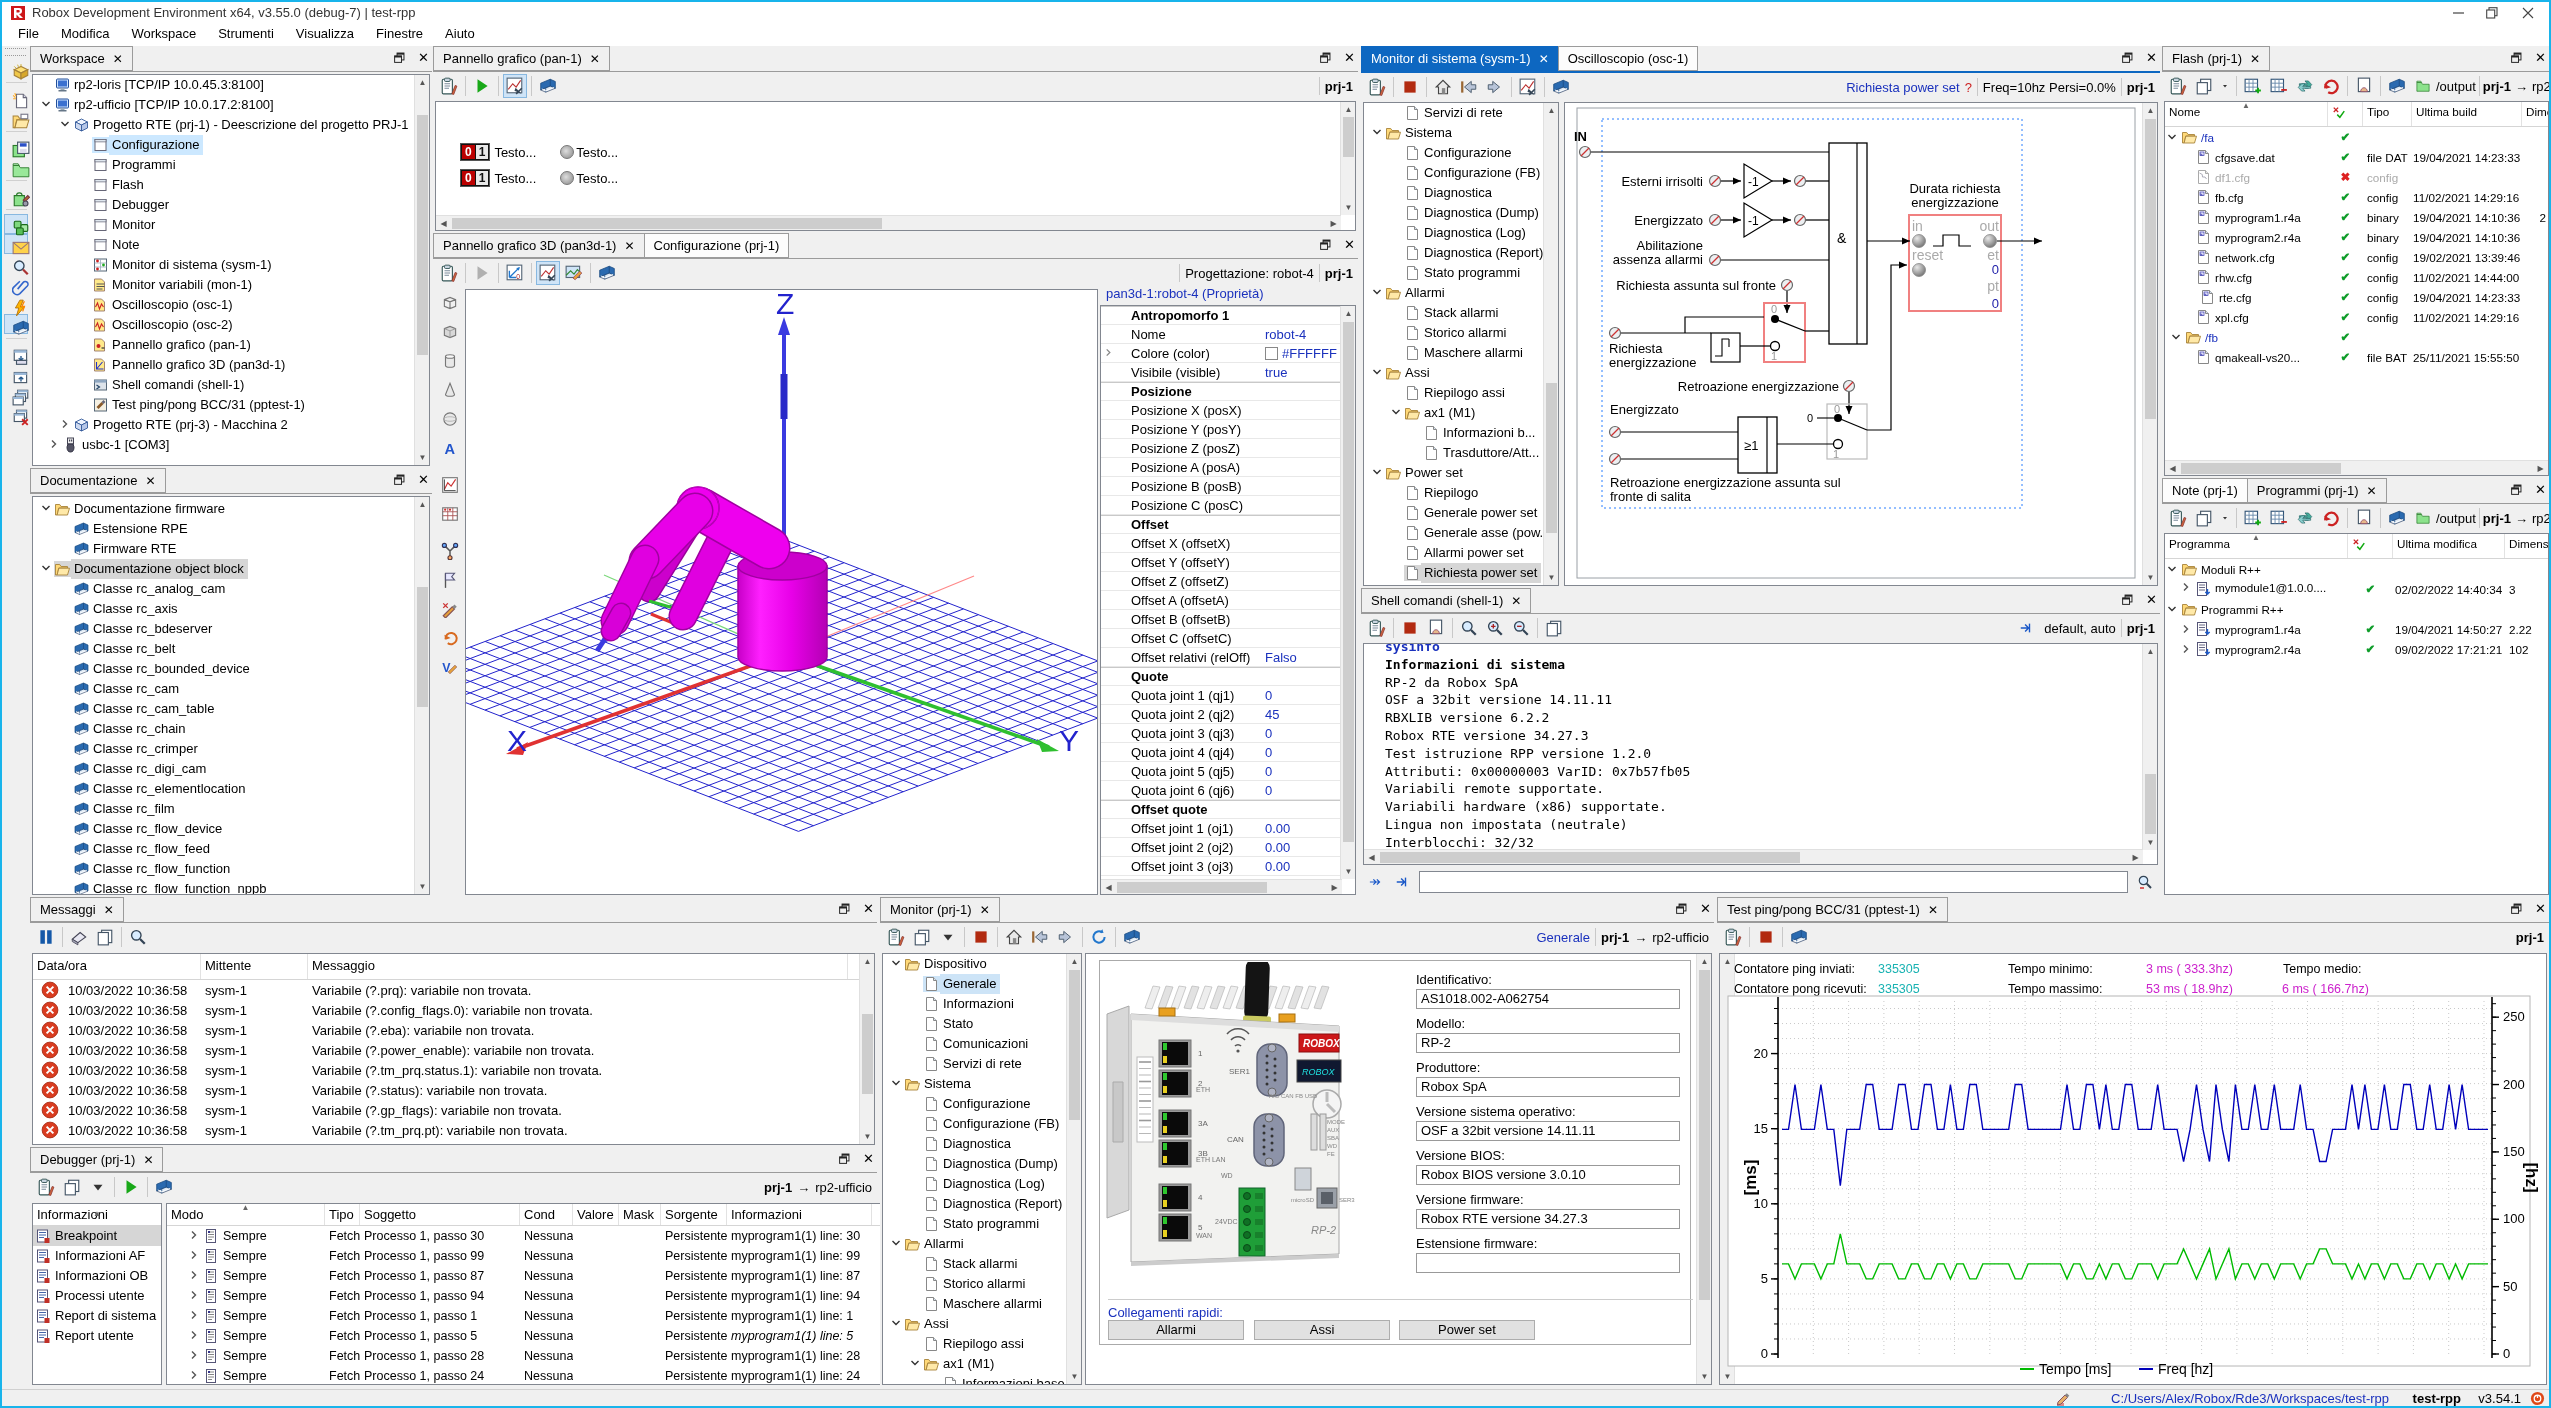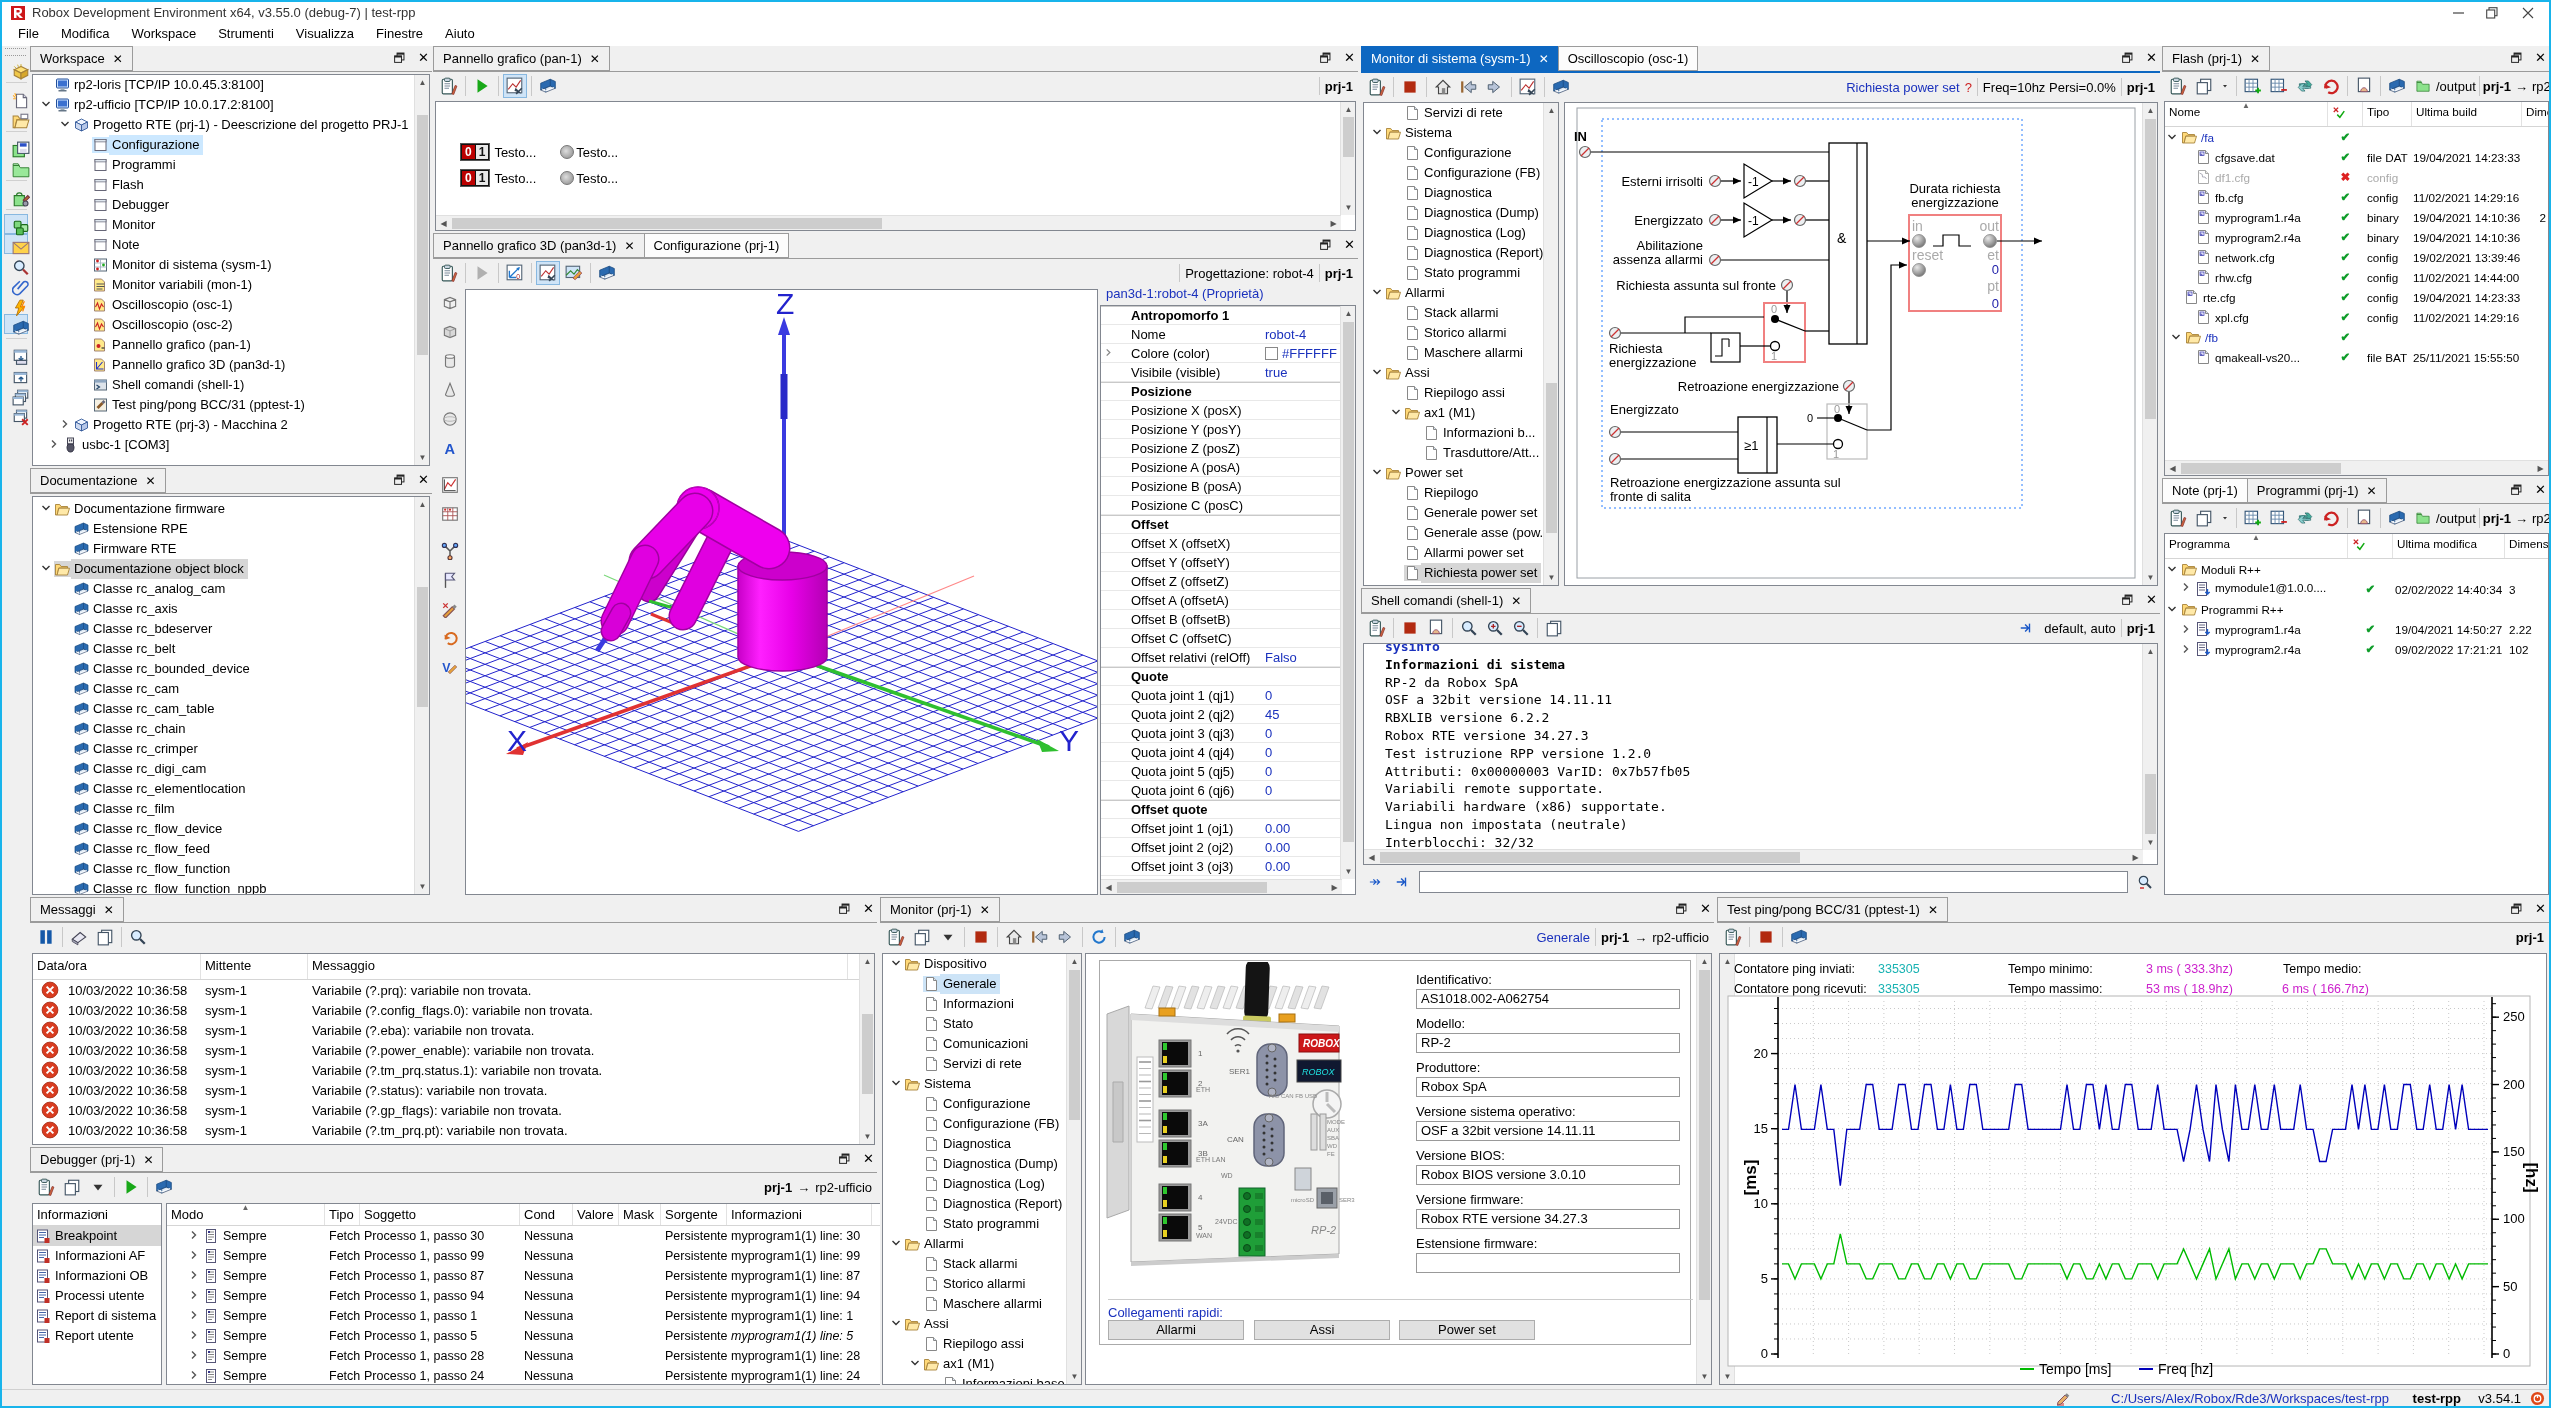--- a/index.html
+++ b/index.html
@@ -1111,21 +1111,21 @@
               <span class="pl">Posizione Z (posZ)</span>
               <span class="pv"></span>
             </div>
             <div class="prow">
               <span style="width: 14px; flex: 0 0 auto; text-align: center; color: rgb(119, 119, 119); font-size: 9px;"></span>
               <span class="pl">Posizione A (posA)</span>
               <span class="pv"></span>
             </div>
             <div class="prow">
               <span style="width: 14px; flex: 0 0 auto; text-align: center; color: rgb(119, 119, 119); font-size: 9px;"></span>
-              <span class="pl">Posizione B (posA)</span>
+              <span class="pl">Posizione B (posB)</span>
               <span class="pv"></span>
             </div>
             <div class="prow">
               <span style="width: 14px; flex: 0 0 auto; text-align: center; color: rgb(119, 119, 119); font-size: 9px;"></span>
               <span class="pl">Posizione C (posC)</span>
               <span class="pv"></span>
             </div>
             <div class="prow grp">
               <span style="width: 14px; flex: 0 0 auto; text-align: center; color: rgb(119, 119, 119); font-size: 9px;"></span>
               <span class="pl">Offset</span>
@@ -1854,21 +1854,21 @@
                 <use href="#sym-filep"></use>
               </svg>
               <span style="padding-left: 3px; white-space: nowrap;">rhw.cfg</span>
             </div>
             <div class="tcell chkgreen" style="width: 35px; flex: 0 0 auto; text-align: center;">✔</div>
             <div class="tcell" style="width: 49px; flex: 0 0 auto;">config</div>
             <div class="tcell" style="width: 110px; flex: 0 0 auto; padding: 0px 1px;">11/02/2021 14:44:00</div>
             <div class="tcell" style="width: 28px; flex: 0 0 auto; text-align: right;"></div>
           </div>
           <div class="trowt" style="font-size: 11.7px;">
-            <div class="tcell" style="width: 163px; flex: 0 0 auto; display: flex; align-items: center; padding-left: 4px;">
+            <div class="tcell" style="width: 163px; flex: 0 0 auto; display: flex; align-items: center; padding-left: 20px;">
               <span class="arr" style="width: 14px; flex: 0 0 auto;"></span>
               <svg class="tico">
                 <use href="#sym-filep"></use>
               </svg>
               <span style="padding-left: 3px; white-space: nowrap;">rte.cfg</span>
             </div>
             <div class="tcell chkgreen" style="width: 35px; flex: 0 0 auto; text-align: center;">✔</div>
             <div class="tcell" style="width: 49px; flex: 0 0 auto;">config</div>
             <div class="tcell" style="width: 110px; flex: 0 0 auto; padding: 0px 1px;">19/04/2021 14:23:33</div>
             <div class="tcell" style="width: 28px; flex: 0 0 auto; text-align: right;"></div>

